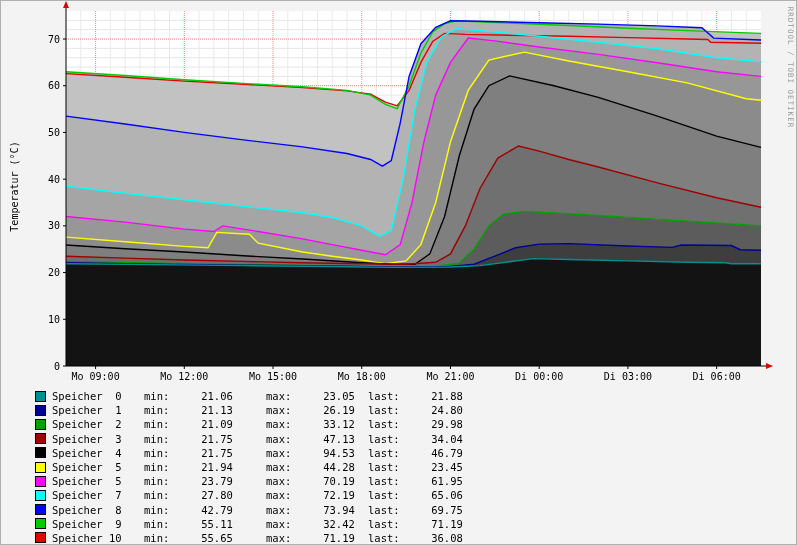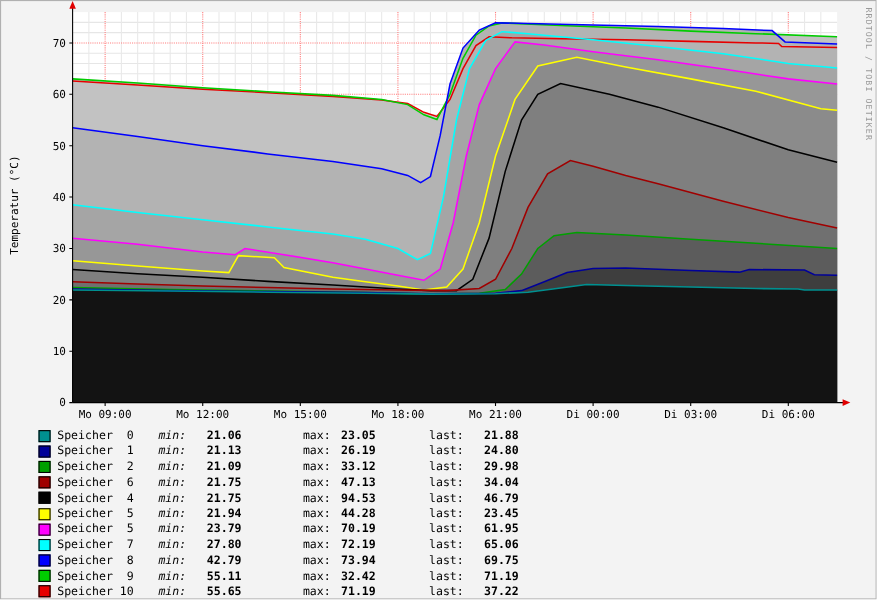--- a/index.html
+++ b/index.html
@@ -15,24 +15,24 @@
     font-size:10px;transform:rotate(-90deg);white-space:nowrap;
   }
   .watermark{
     position:absolute;top:62px;left:714px;width:150px;text-align:center;
     font-size:7.5px;color:#999;transform:rotate(90deg);letter-spacing:1px;white-space:nowrap;
   }
   .legend{position:absolute;left:34px;top:388px;}
   .lg-row{display:flex;align-items:center;height:14.2px;font-size:10.5px;line-height:14.2px;}
   .lg-sw{width:9px;height:9px;border:1px solid #000;margin-right:6px;flex:none;}
   .lg-label{width:92px;white-space:pre;}
-  .k-min{width:44px;font-style:italic;}
-  .k-max{width:44px;margin-left:20px;text-align:center;}
-  .k-last{width:50px;margin-left:22px;}
-  .lg-val{width:58px;text-align:left;white-space:pre;font-weight:bold;}
+  .k-min{width:44px;}
+  .k-max{width:44px;margin-left:20px;}
+  .k-last{width:50px;}
+  .lg-val{width:58px;text-align:center;white-space:pre;}
 </style>
 </head>
 <body>
 
 <div class="rrd">
   <svg id="chart" width="797" height="386">
       <rect x="65" y="10" width="695" height="355" fill="#ffffff"></rect>
       <g>
         <line x1="65" y1="355.6578947368421" x2="760" y2="355.6578947368421" stroke="#e6e6e6" stroke-width="1"></line>
         <line x1="65" y1="346.3157894736842" x2="760" y2="346.3157894736842" stroke="#e6e6e6" stroke-width="1"></line>
@@ -215,21 +215,21 @@
         <span class="lg-label">Speicher  2</span>
         <span class="k-min">min:</span>
         <span class="lg-val">21.09</span>
         <span class="k-max">max:</span>
         <span class="lg-val">33.12</span>
         <span class="k-last">last:</span>
         <span class="lg-val">29.98</span>
       </div>
       <div class="lg-row">
         <span class="lg-sw" style="background: rgb(160, 0, 0);"></span>
-        <span class="lg-label">Speicher  6</span>
+        <span class="lg-label">Speicher  3</span>
         <span class="k-min">min:</span>
         <span class="lg-val">21.75</span>
         <span class="k-max">max:</span>
         <span class="lg-val">47.13</span>
         <span class="k-last">last:</span>
         <span class="lg-val">34.04</span>
       </div>
       <div class="lg-row">
         <span class="lg-sw" style="background: rgb(0, 0, 0);"></span>
         <span class="lg-label">Speicher  4</span>
@@ -291,16 +291,16 @@
         <span class="lg-val">71.19</span>
       </div>
       <div class="lg-row">
         <span class="lg-sw" style="background: rgb(230, 0, 0);"></span>
         <span class="lg-label">Speicher 10</span>
         <span class="k-min">min:</span>
         <span class="lg-val">55.65</span>
         <span class="k-max">max:</span>
         <span class="lg-val">71.19</span>
         <span class="k-last">last:</span>
-        <span class="lg-val">37.22</span>
+        <span class="lg-val">36.08</span>
       </div>
     </div>
 </div>
 
 </body></html>

